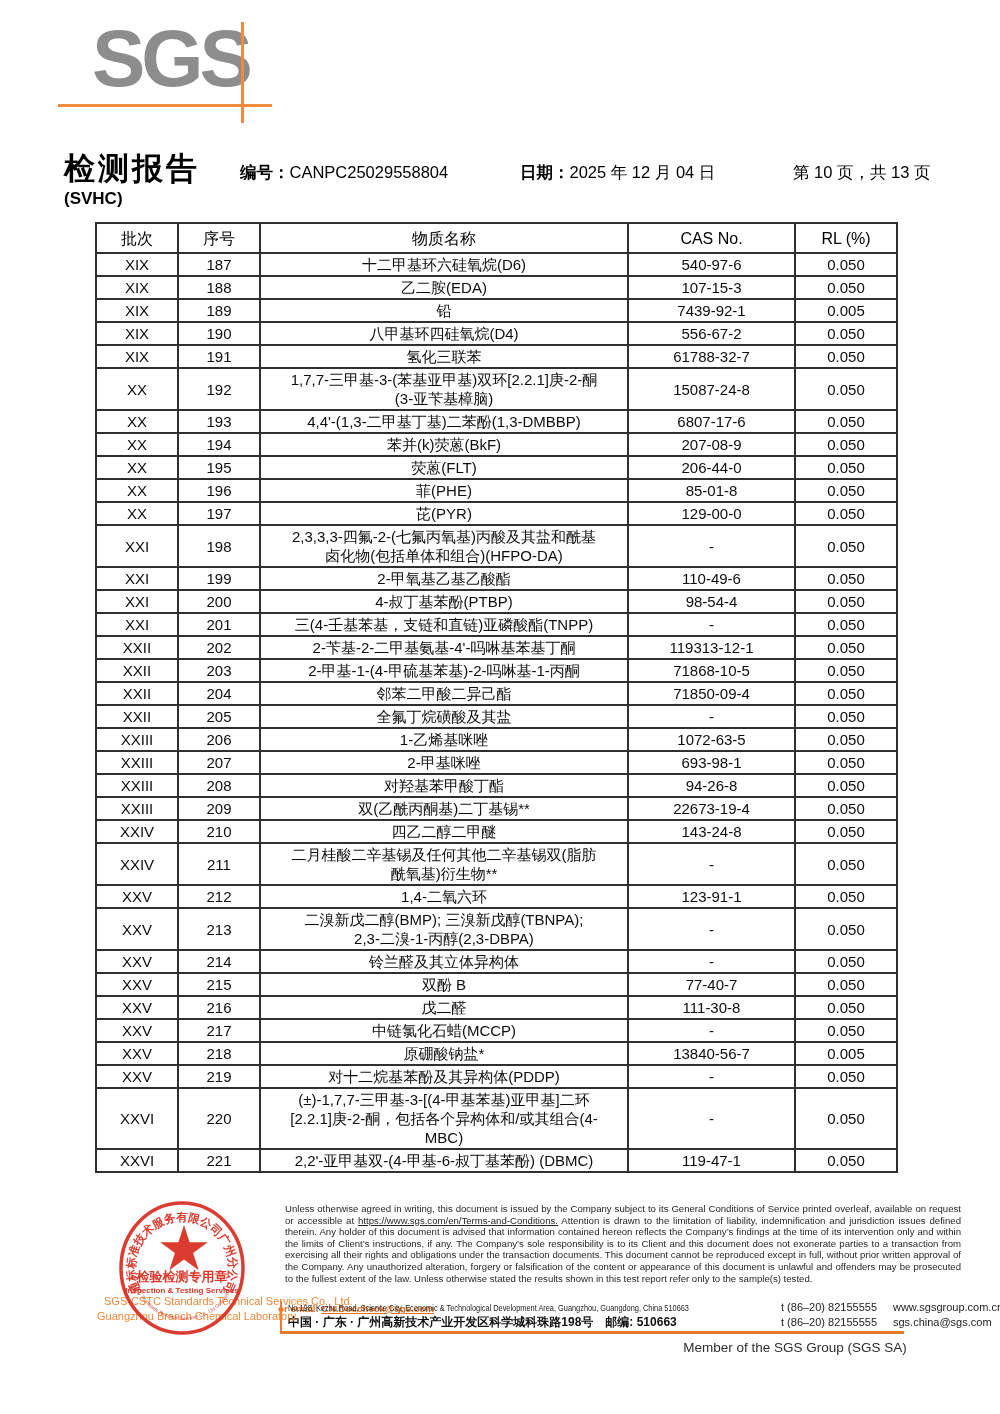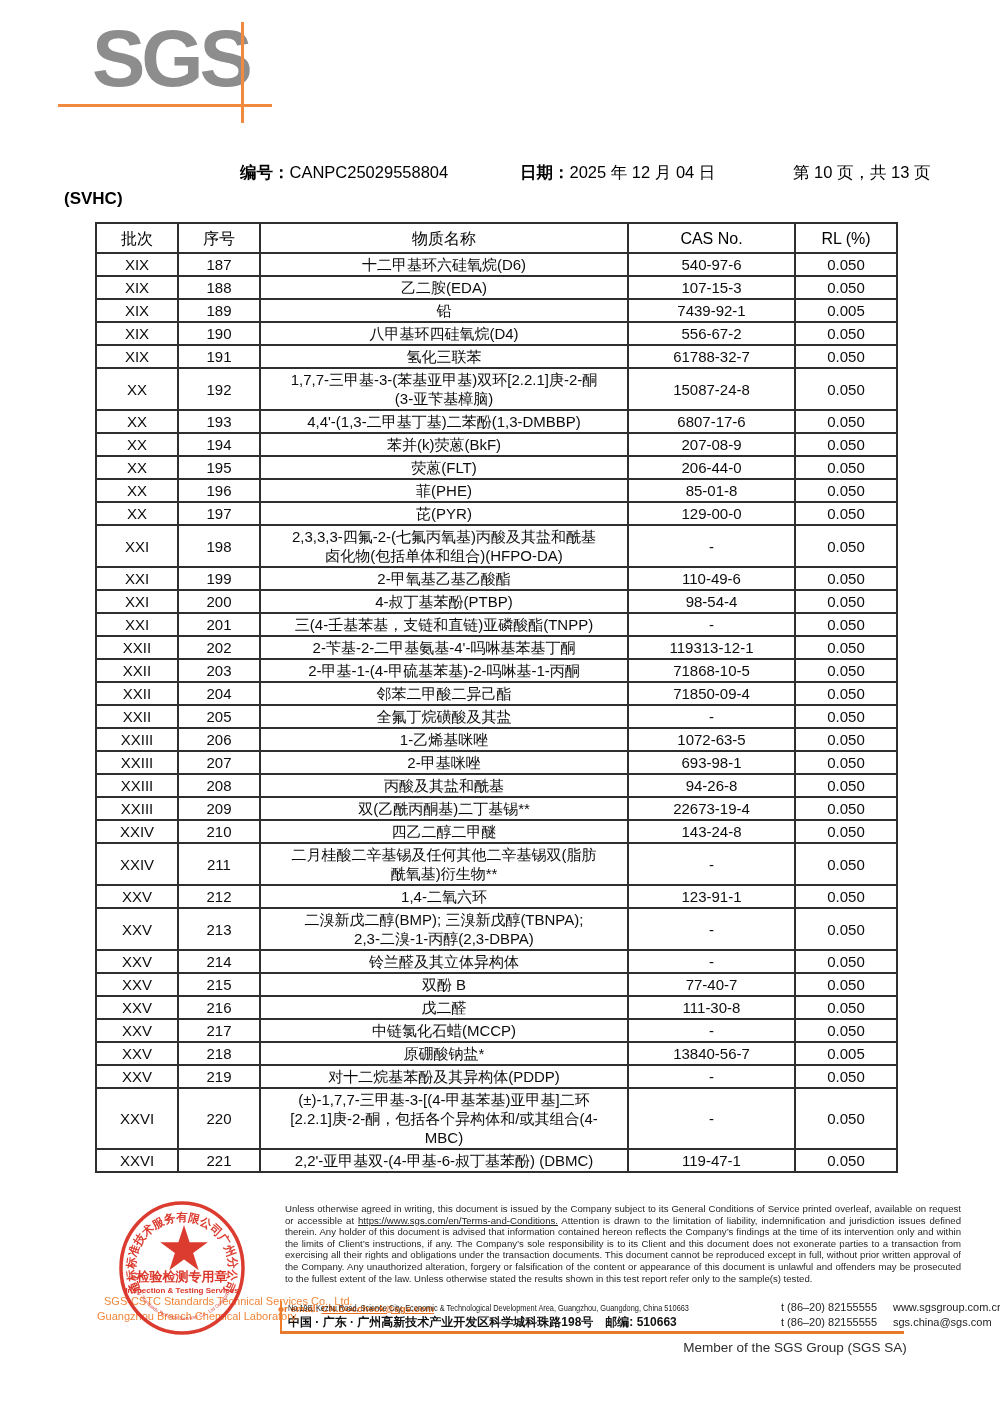--- a/index.html
+++ b/index.html
@@ -48,20 +48,21 @@
 </style>
 </head>
 <body>
 
 <div class="page">
 
   <div class="sgs-logo">SGS</div>
   <div class="logo-vline"></div>
   <div class="logo-hline"></div>
 
+  <div class="page-title">检测报告</div>
   <div class="page-subtitle">(SVHC)</div>
 
   <div class="meta-row">
     <span class="meta-no"><span class="meta-label">编号：</span><span>CANPC25029558804</span></span>
     <span class="meta-date"><span class="meta-label">日期：</span><span>2025 年 12 月 04 日</span></span>
     <span class="meta-pages">第 10 页，共 13 页</span>
   </div>
 
   <table class="substances">
     <colgroup>
@@ -248,21 +249,21 @@
           <td class="c-batch">XXIII</td>
           <td class="c-no">207</td>
           <td class="c-name">2-甲基咪唑</td>
           <td class="c-cas">693-98-1</td>
           <td class="c-rl">0.050</td>
         </tr>
 
         <tr>
           <td class="c-batch">XXIII</td>
           <td class="c-no">208</td>
-          <td class="c-name">丙酸及其盐和酰基</td>
+          <td class="c-name">对羟基苯甲酸丁酯</td>
           <td class="c-cas">94-26-8</td>
           <td class="c-rl">0.050</td>
         </tr>
 
         <tr>
           <td class="c-batch">XXIII</td>
           <td class="c-no">209</td>
           <td class="c-name">双(乙酰丙酮基)二丁基锡**</td>
           <td class="c-cas">22673-19-4</td>
           <td class="c-rl">0.050</td>

